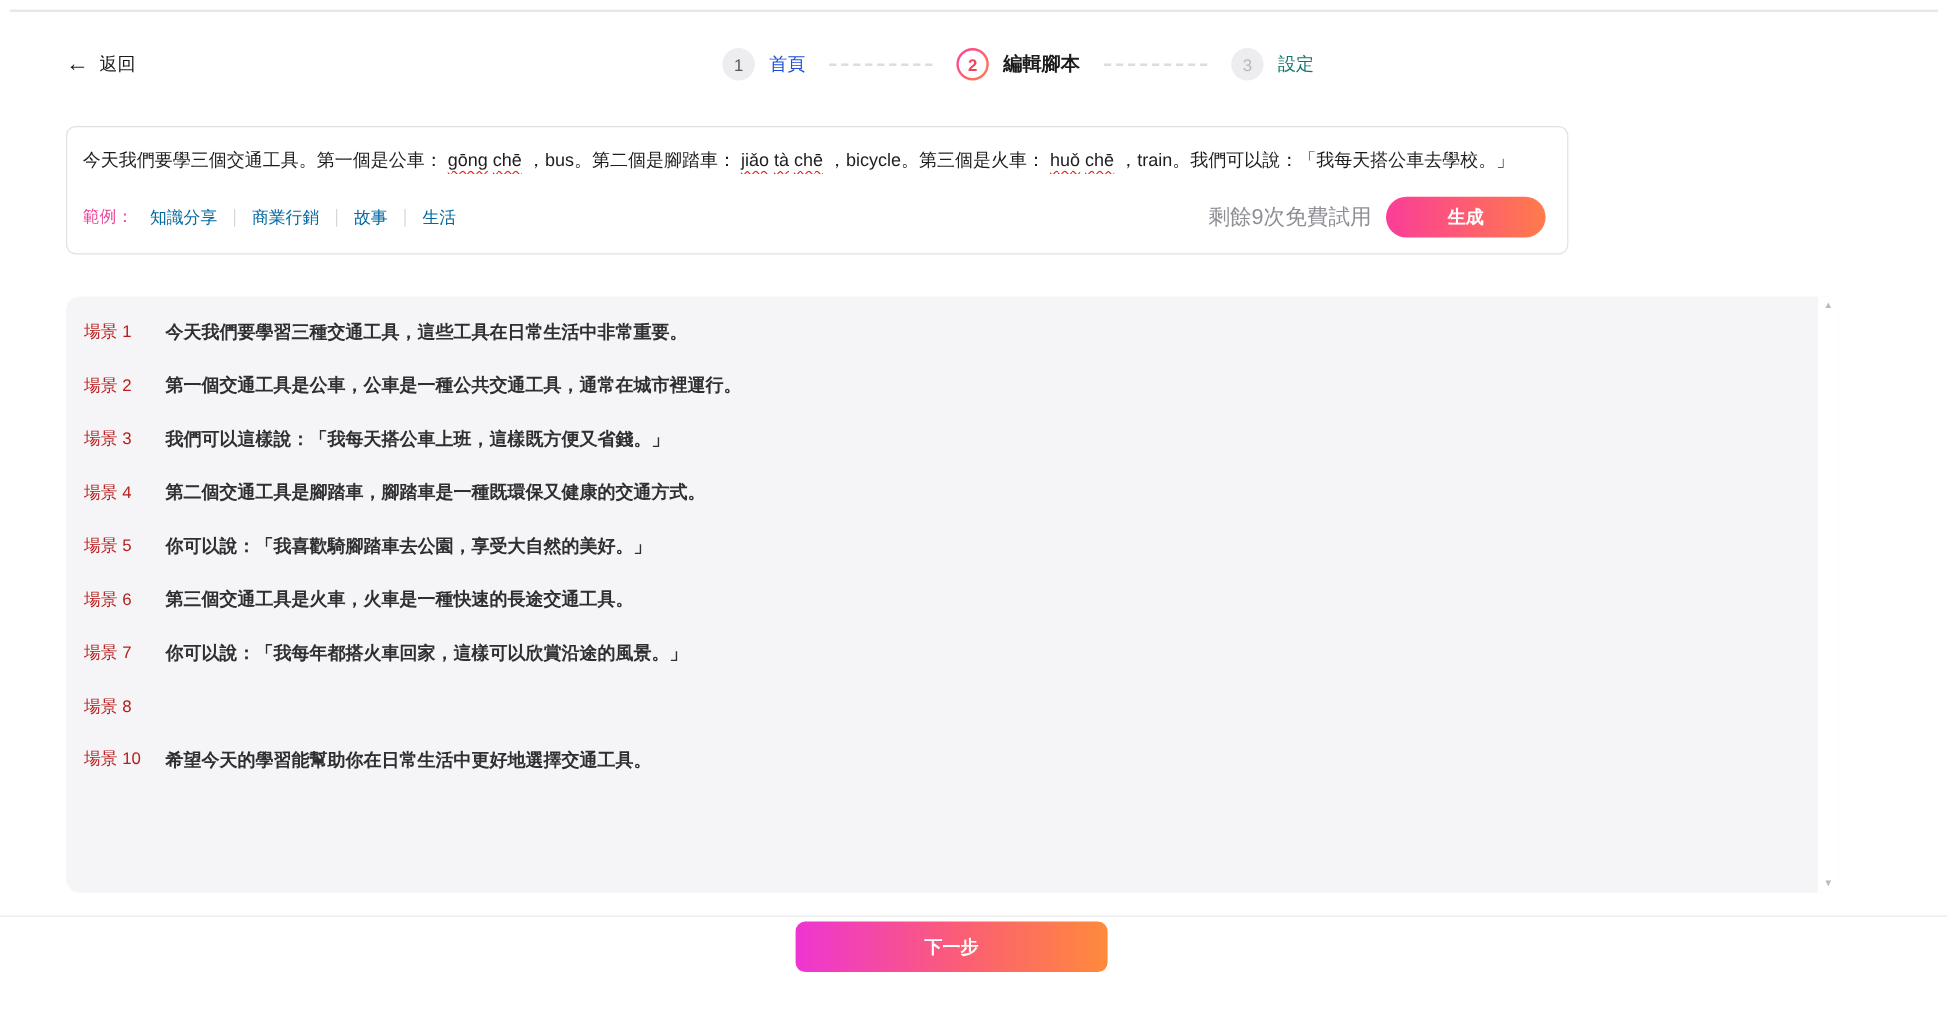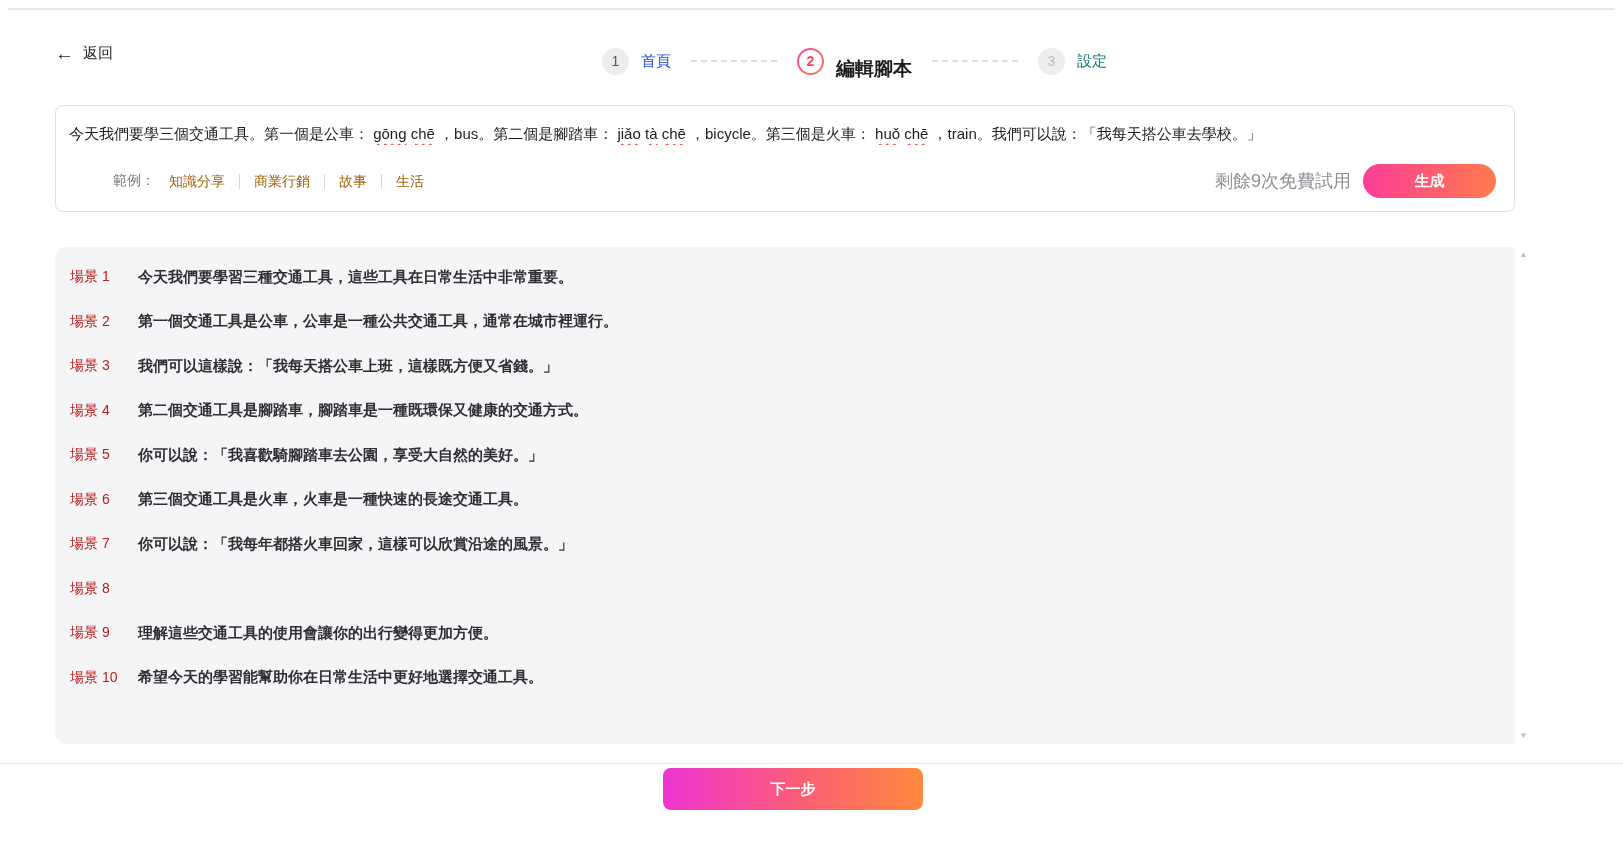--- a/index.html
+++ b/index.html
@@ -38,48 +38,48 @@
   .step.future .step-label { color: #0f766e; font-size: 15px; font-weight: 500; }
   .step.active .step-circle {
     background: linear-gradient(135deg, #fb3f9a, #ff7b4b);
     padding: 2px;
   }
   .step.active .step-circle .inner {
     width: 100%; height: 100%; border-radius: 50%;
     background: #fff; color: #f43f5e; font-weight: 600;
     display: flex; align-items: center; justify-content: center;
   }
-  .step.active .step-label { color: #1c1c1f; font-size: 19px; font-weight: 700; margin-top: 16px; }
+  .step.active .step-label { color: #1c1c1f; font-size: 16px; font-weight: 700; }
   .step-dash {
     width: 86px; height: 0; border-top: 2px dashed #dcdce1;
     margin: 0 20px;
   }
   
   .editor-card {
-    position: absolute; left: 55px; top: 105px; width: 1460px; height: 107px;
+    position: absolute; left: 55px; top: 105px; width: 1252px; height: 107px;
     border: 1px solid #e1e1e5; border-radius: 8px; background: #fff;
   }
   .script-input {
     padding: 17px 14px 0 13px;
     font-size: 15px; line-height: 22px; color: #1d1d1f;
     white-space: nowrap; overflow: hidden;
   }
   .wavy {
     text-decoration: underline wavy #e5251f 1px;
     text-underline-offset: 4px;
   }
   .editor-bottom {
     position: absolute; left: 13px; right: 18px; bottom: 12px; height: 36px;
     display: flex; align-items: center; justify-content: space-between;
   }
   .examples { display: flex; align-items: center; font-size: 14px; }
-  .examples-label { color: #737373; margin-right: 14px; margin-left: 44px; }
+  .examples-label { color: #ec4899; margin-right: 14px; }
   .example-list { display: flex; align-items: center; list-style: none; }
   .example-item {
-    color: #a16207; cursor: pointer; line-height: 15px;
+    color: #0369a1; cursor: pointer; line-height: 15px;
   }
   .example-item + .example-item {
     border-left: 1px solid #d6d6da; padding-left: 14px; margin-left: 14px;
   }
   .editor-right { display: flex; align-items: center; }
   .trial-text { color: #8e8e95; font-size: 18px; margin-right: 12px; }
   .generate-btn {
     width: 133px; height: 34px; border: none; border-radius: 17px;
     background: linear-gradient(90deg, #fb3d98, #ff7b4b);
     color: #fff; font-size: 15px; font-weight: 700; cursor: pointer;
@@ -242,24 +242,20 @@
 
       <div class="scene-row">
         <span class="scene-label">場景 7</span>
         <span class="scene-text">你可以說：「我每年都搭火車回家，這樣可以欣賞沿途的風景。」</span>
       </div>
 
       <div class="scene-row">
         <span class="scene-label">場景 8</span>
       </div>
 
-      <div class="scene-row">
-        <span class="scene-label">場景 9</span>
-        <span class="scene-text">理解這些交通工具的使用會讓你的出行變得更加方便。</span>
-      </div>
 
       <div class="scene-row">
         <span class="scene-label">場景 10</span>
         <span class="scene-text">希望今天的學習能幫助你在日常生活中更好地選擇交通工具。</span>
       </div>
     </div>
   <div class="scrollbar">
     <span class="scroll-arrow">▲</span>
     <span class="scroll-arrow">▼</span>
   </div>

